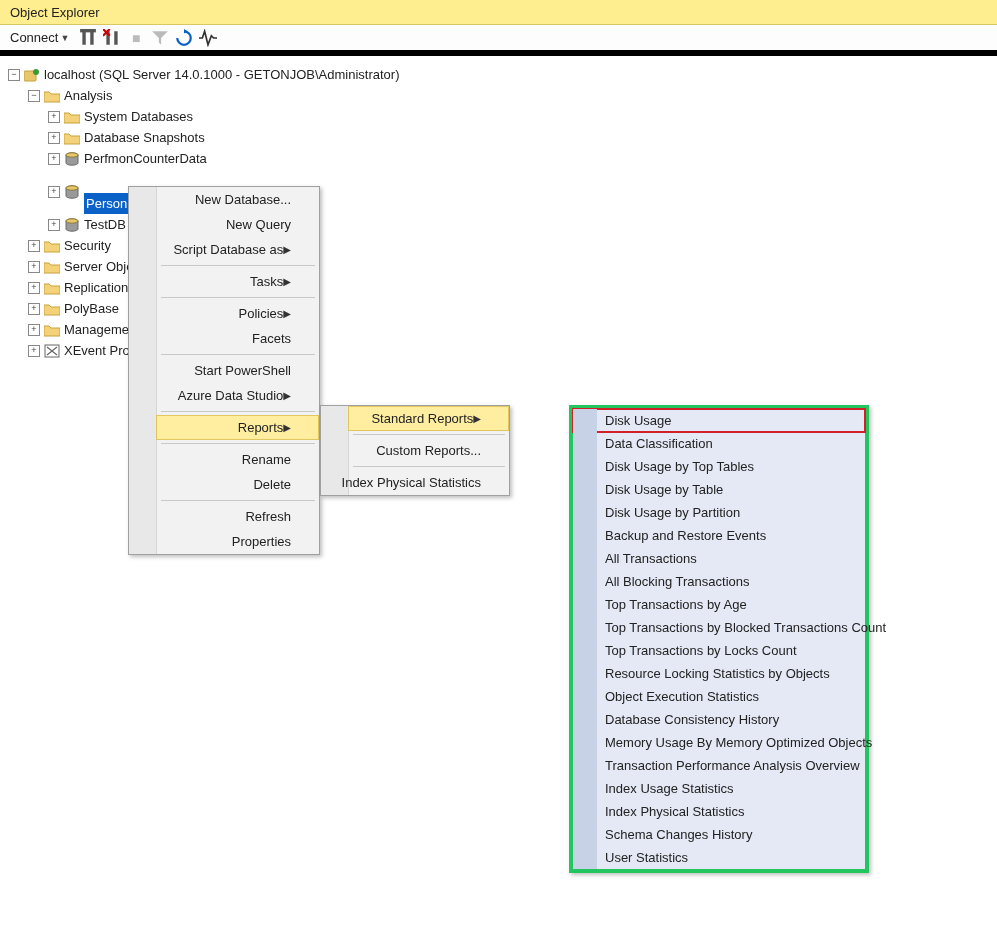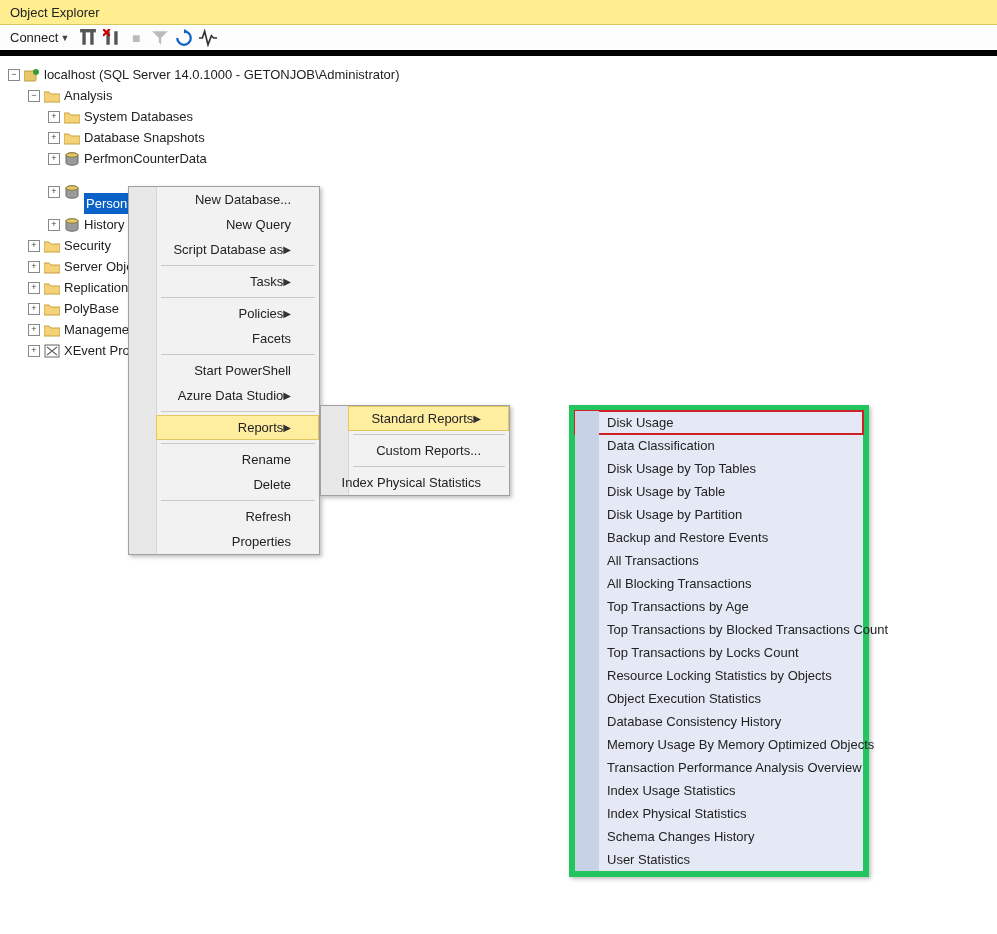--- a/index.html
+++ b/index.html
@@ -114,21 +114,21 @@
   .menu-sep {
     margin: 3px 4px 3px 32px;
     border-top: 1px solid #c8c8c8;
   }
   .sub-arrow { font-size: 10px; color:#333; }
 
   
   .reports-menu {
     position:absolute;
     background:#e4e9f5;
-    border:6px solid #22c55e;
+    border:4px solid #22c55e;
     box-shadow: 2px 2px 4px rgba(0,0,0,0.25);
   }
   .reports-menu .lgutter{
     position:absolute;left:0;top:0;bottom:0;width:24px;background:#c8d2e6;
   }
   .rep-item {
     padding: 4px 20px 4px 32px;
     white-space: nowrap;
     cursor: default;
   }
@@ -247,21 +247,21 @@
       </div>
       <div class="node">
         <span class="exp">+</span>
         <span class="ticon icon-db">
           <svg viewBox="0 0 16 14">
               <ellipse cx="8" cy="3" rx="6" ry="2.2" fill="#e8c76b" stroke="#8a7a3a"></ellipse>
               <path d="M2 3 L2 11 A6 2.2 0 0 0 14 11 L14 3" fill="#9a9a9a" stroke="#6a6a6a"></path>
               <ellipse cx="8" cy="3" rx="6" ry="2.2" fill="#e8c76b" stroke="#8a7a3a"></ellipse>
             </svg>
         </span>
-        <span>History</span>
+        <span>TestDB</span>
       </div>
     </div>
     <div class="node">
       <span class="exp">+</span>
       <span class="ticon icon-folder">
         <svg viewBox="0 0 16 14">
             <path d="M0 3 L5 3 L7 5 L16 5 L16 13 L0 13 Z" fill="#f3d27a" stroke="#c9a23a"></path>
           </svg>
       </span>
       <span>Security</span>

